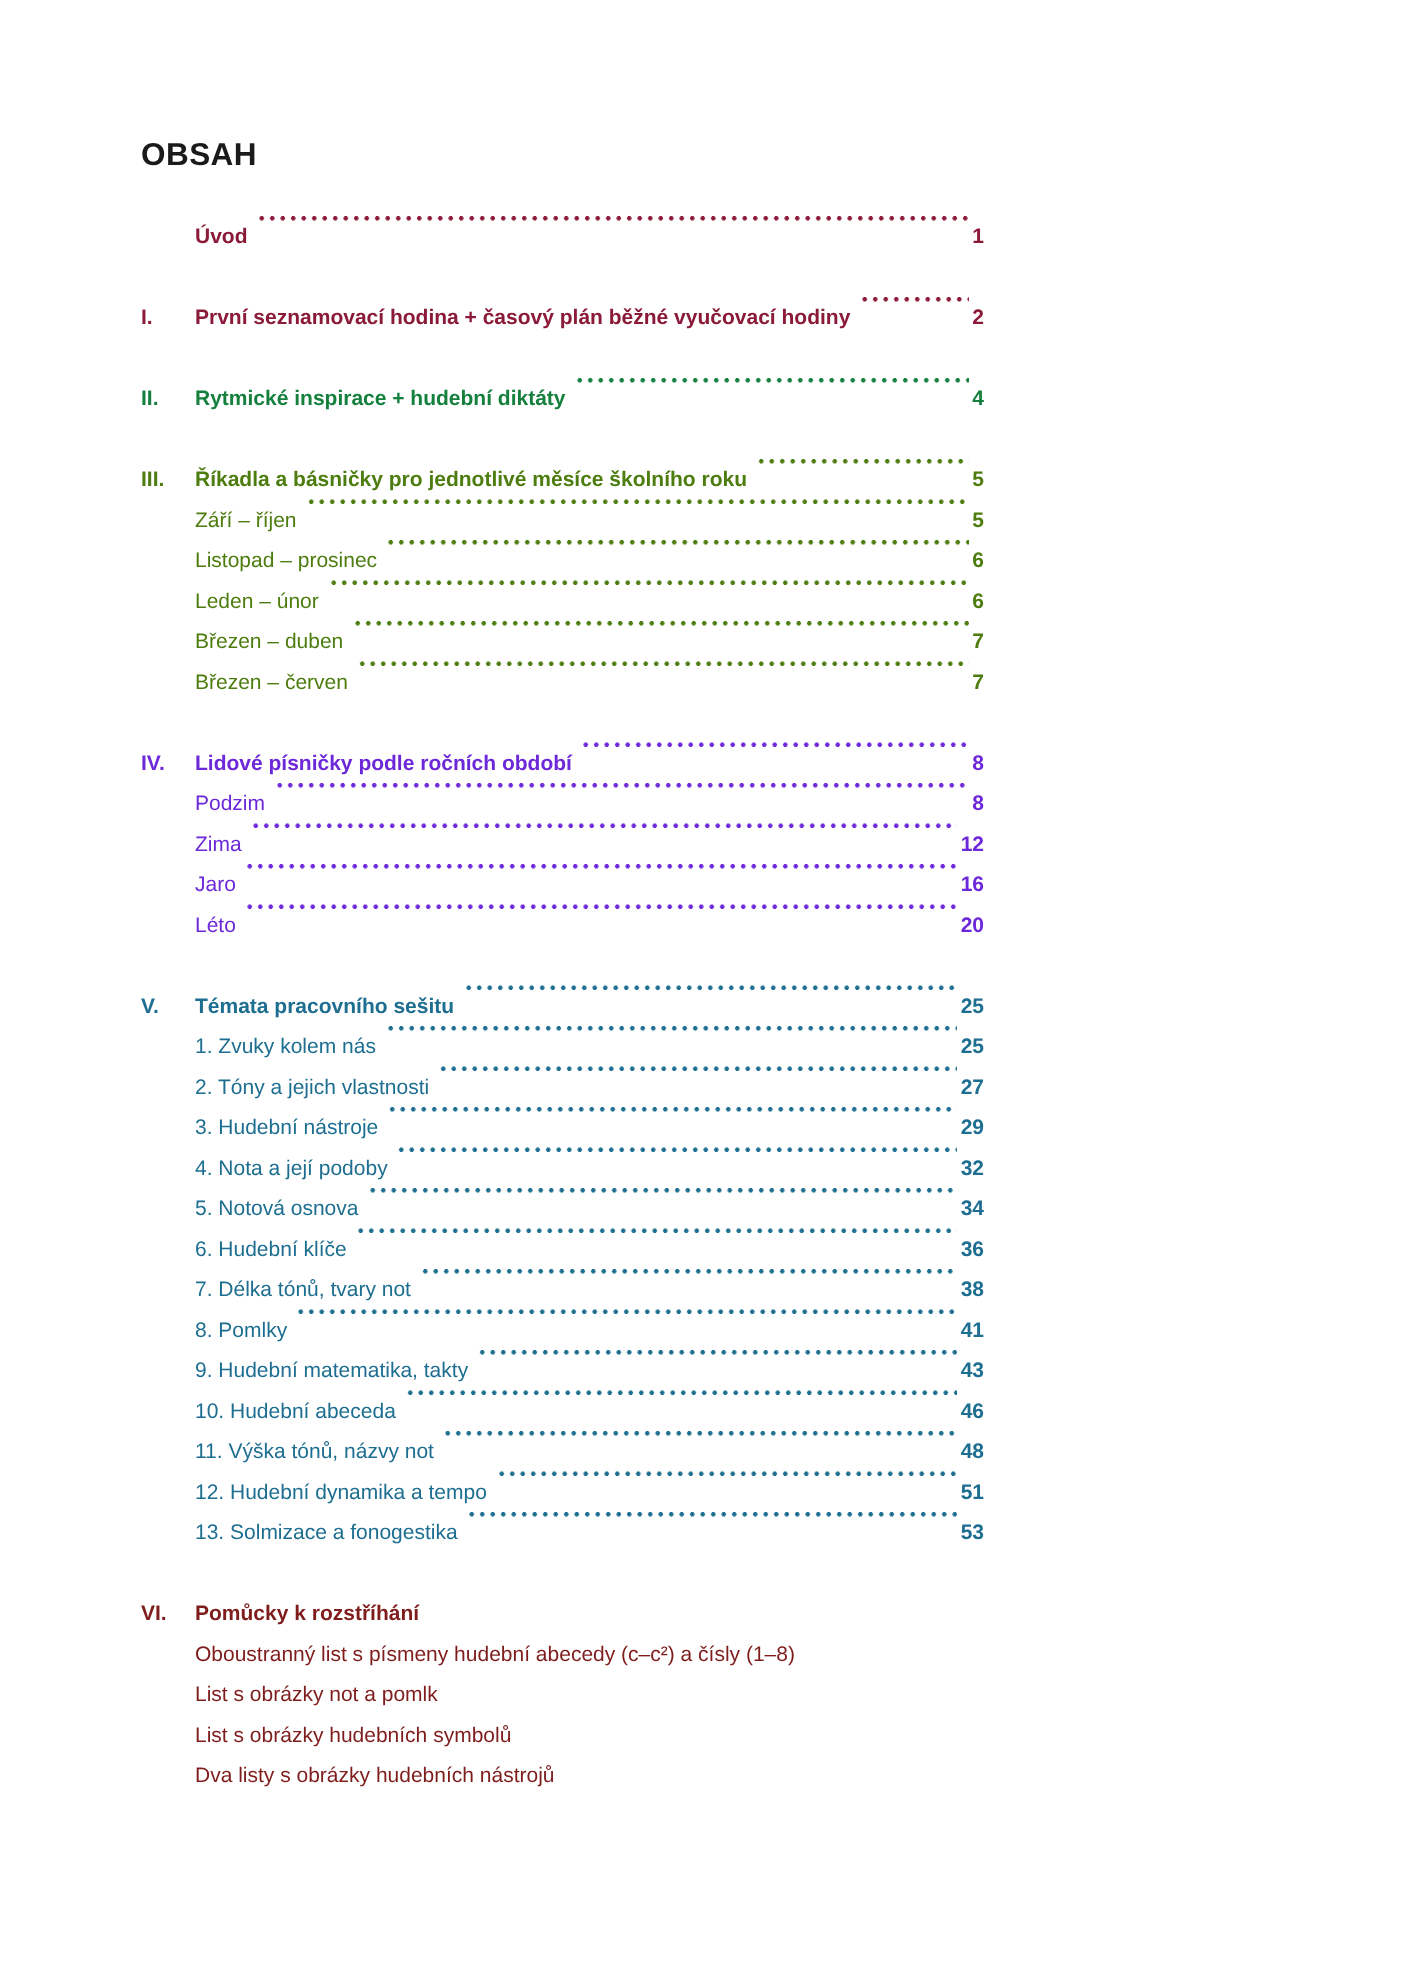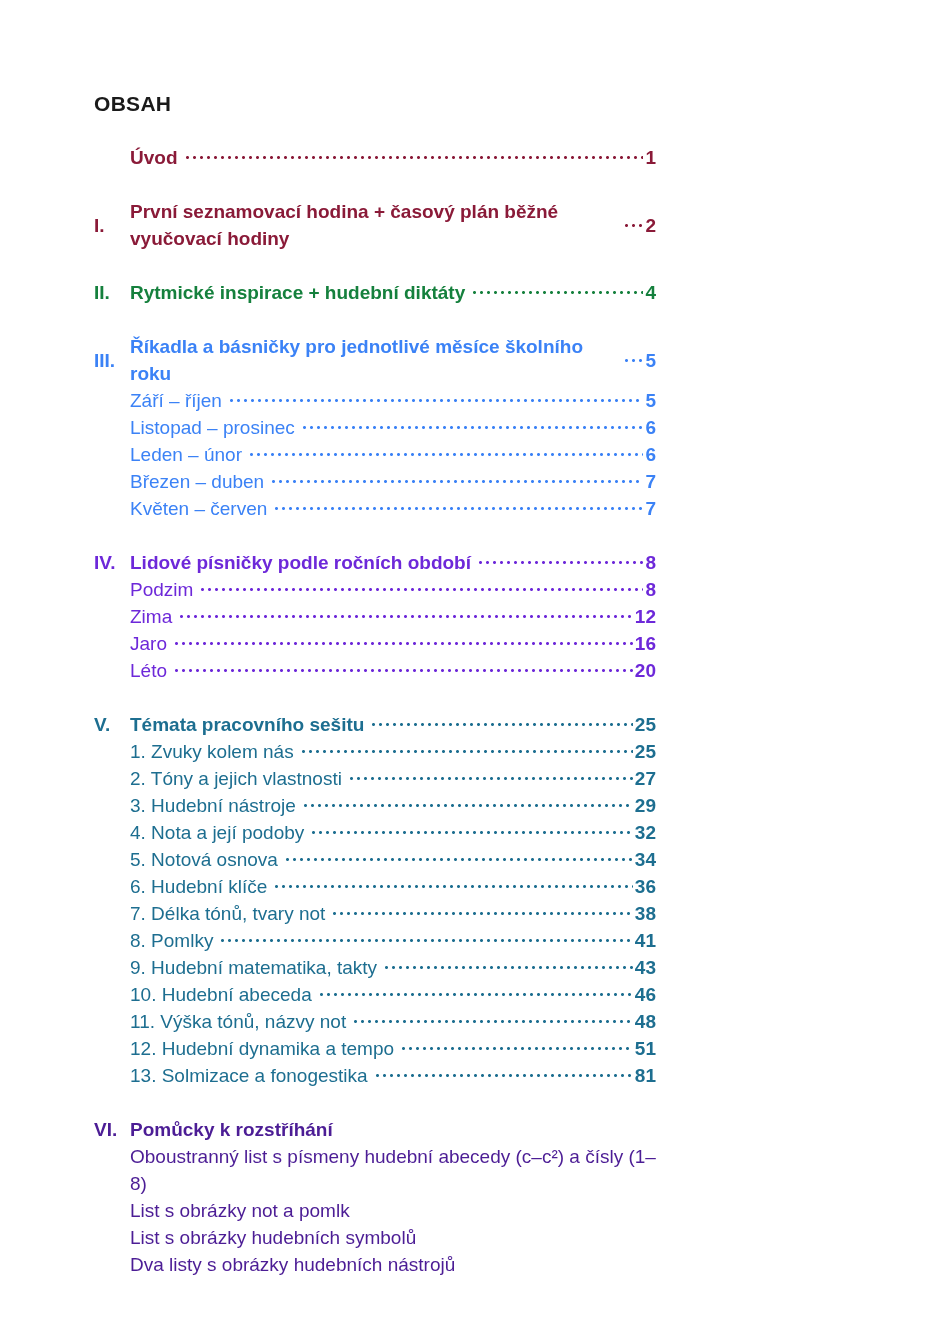--- a/index.html
+++ b/index.html
@@ -23,22 +23,22 @@
   }
   .title {
     font-size: 21px;
     line-height: 22px;
     font-weight: bold;
     letter-spacing: 0.3px;
     margin: 0;
   }
   .row {
     display: flex;
-    align-items: center;
-    font-size: 19px;
+    align-items: flex-start;
+    font-size: 14px;
     line-height: 27px;
   }
   .intro-row { margin-top: 29px; }
   .section-block { margin-top: 27px; }
   .numeral {
     flex: 0 0 36px;
     width: 36px;
     font-weight: bold;
   }
   .bold { font-weight: bold; }
@@ -82,21 +82,21 @@
         </div>
       </div>
       <div class="section-block" style="color: #15803d;">
         <div class="row head-row">
           <span class="numeral">II.</span>
           <span class="label bold">Rytmické inspirace + hudební diktáty</span>
           <span class="dots"></span>
           <span class="pagenum">4</span>
         </div>
       </div>
-      <div class="section-block" style="color: #3b82f6;">
+      <div class="section-block" style="color: #4d7c0f;">
         <div class="row head-row">
           <span class="numeral">III.</span>
           <span class="label bold">Říkadla a básničky pro jednotlivé měsíce školního roku</span>
           <span class="dots"></span>
           <span class="pagenum">5</span>
         </div>
         <div class="row item-row">
           <span class="numeral"></span>
           <span class="label">Září – říjen</span>
           <span class="dots"></span>
@@ -115,21 +115,21 @@
           <span class="pagenum">6</span>
         </div>
         <div class="row item-row">
           <span class="numeral"></span>
           <span class="label">Březen – duben</span>
           <span class="dots"></span>
           <span class="pagenum">7</span>
         </div>
         <div class="row item-row">
           <span class="numeral"></span>
-          <span class="label">Květen – červen</span>
+          <span class="label">Březen – červen</span>
           <span class="dots"></span>
           <span class="pagenum">7</span>
         </div>
       </div>
       <div class="section-block" style="color: #6d28d9;">
         <div class="row head-row">
           <span class="numeral">IV.</span>
           <span class="label bold">Lidové písničky podle ročních období</span>
           <span class="dots"></span>
           <span class="pagenum">8</span>
@@ -235,24 +235,24 @@
         <div class="row item-row">
           <span class="numeral"></span>
           <span class="label">12. Hudební dynamika a tempo</span>
           <span class="dots"></span>
           <span class="pagenum">51</span>
         </div>
         <div class="row item-row">
           <span class="numeral"></span>
           <span class="label">13. Solmizace a fonogestika</span>
           <span class="dots"></span>
-          <span class="pagenum">81</span>
-        </div>
-      </div>
-      <div class="section-block" style="color: #4c1d95;">
+          <span class="pagenum">53</span>
+        </div>
+      </div>
+      <div class="section-block" style="color: #7f1d1d;">
         <div class="row head-row">
           <span class="numeral">VI.</span>
           <span class="label bold">Pomůcky k rozstříhání</span>
         </div>
         <div class="row item-row">
           <span class="numeral"></span>
           <span class="label">Oboustranný list s písmeny hudební abecedy (c–c²) a čísly (1–8)</span>
         </div>
         <div class="row item-row">
           <span class="numeral"></span>

